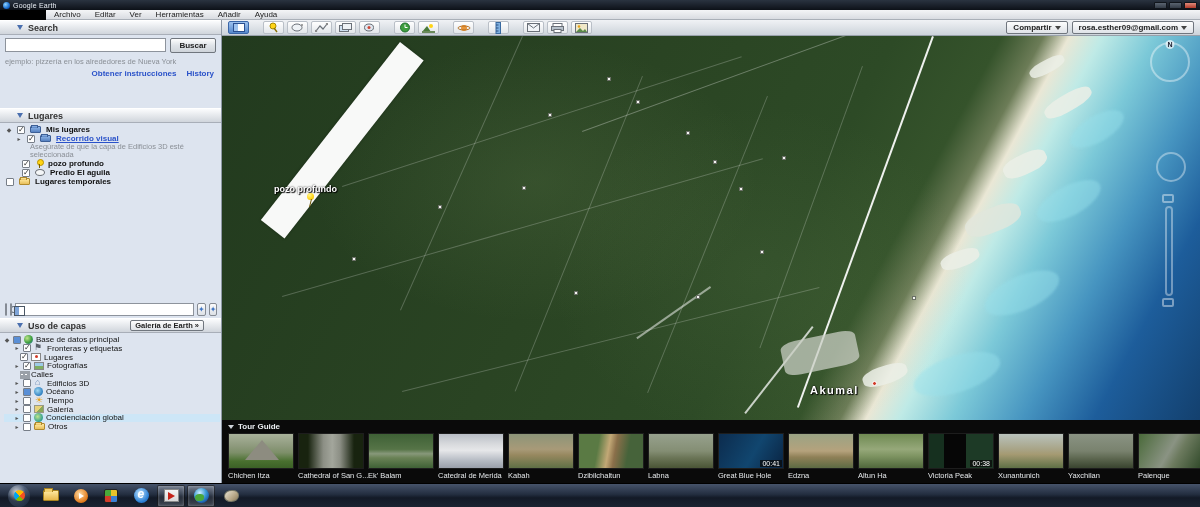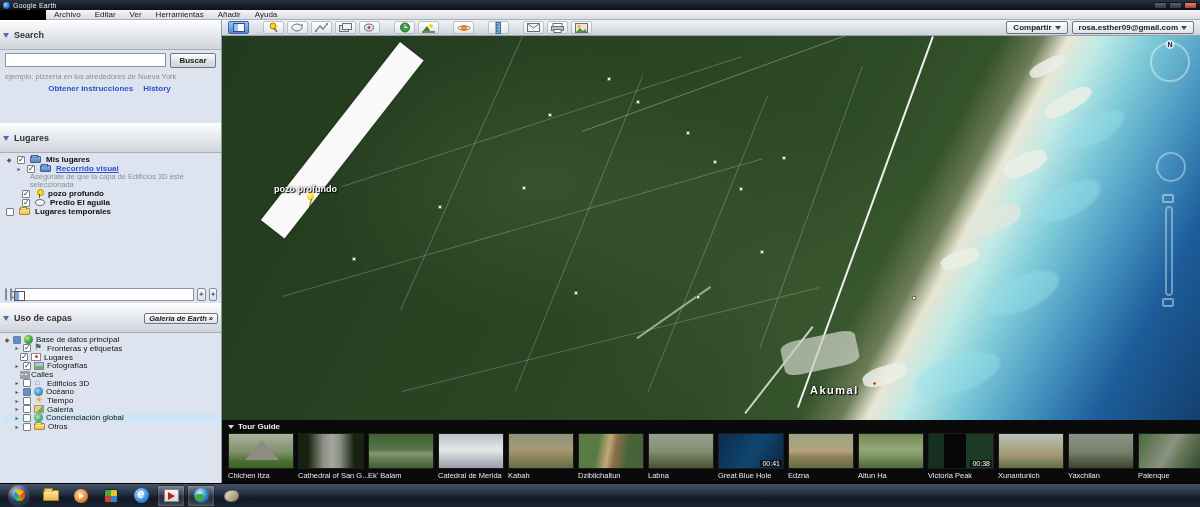--- a/index.html
+++ b/index.html
@@ -16,28 +16,28 @@
 
   
   .menubar { height:10px; background:linear-gradient(#f4f5f7,#d9dce1); border-bottom:1px solid #aab0b8; display:flex; align-items:center; gap:14px; padding:0 8px; font-size:8px; color:#1c1c1c;margin-left:46px; }
   .menubar span { cursor:default; }
 
   
   .body { flex:1; display:flex; min-height:0; }
 
   
   .sidebar { width:222px; background:#dde4ef; border-right:1px solid #8f99a6; display:flex; flex-direction:column; font-size:8px; color:#111; }
-  .panel-header { height:30px; background:linear-gradient(#fbfcfd,#d0d5dc); border-top:1px solid #fff; border-bottom:1px solid #a8aeb8; display:flex; align-items:center; padding:0 3px; font-weight:bold; font-size:9px; color:#333; }
+  .panel-header { height:15px; background:linear-gradient(#fbfcfd,#d0d5dc); border-top:1px solid #fff; border-bottom:1px solid #a8aeb8; display:flex; align-items:center; padding:0 17px; font-weight:bold; font-size:9px; color:#333; }
   .panel-header .tri { width:0; height:0; border-left:3.5px solid transparent; border-right:3.5px solid transparent; border-top:5px solid #4a6fae; margin-right:5px; }
   .search-area { padding:3px 5px 2px 5px; }
   .search-row { display:flex; gap:4px; }
   .search-input { flex:1; height:14px; border:1px solid #8d939c; background:#fff; font-size:8px; padding:0 2px; }
   .buscar-btn { width:46px; height:15px; background:linear-gradient(#fdfdfd,#dfe3e8 50%,#cfd4da); border:1px solid #70767e; border-radius:2px; font-size:8px; font-weight:bold; color:#222; }
   .hint { color:#8a8f96; font-size:7.5px; margin-top:4px; }
-  .links { display:flex; justify-content:center; gap:10px; margin-top:3px; padding-right:2px; }
+  .links { display:flex; justify-content:flex-end; gap:10px; margin-top:3px; padding-right:2px; }
   .links span { color:#2a52c9; font-weight:bold; font-size:8px; cursor:pointer; }
   .spacer1 { height:28px; }
   .tree { padding:2px 0 0 6px; }
   .trow { display:flex; align-items:center; height:9px; gap:5px; white-space:nowrap; }
   .trow.note-row { height:auto; }
   .exp { width:6px; color:#555; font-size:6px; line-height:6px; text-align:center; }
   .cb { width:8px; height:8px; background:#fff; border:1px solid #777e88; border-radius:1px; position:relative; flex:none; }
   .cb.on::after { content:"✓"; position:absolute; left:0px; top:-2px; font-size:8px; color:#2c2c2c; }
   .cb.partial { background:#5a8fd6; }
   .folder { width:11px; height:7px; background:linear-gradient(#8fb6e8,#5580c0); border:1px solid #3d5f96; border-radius:1px; position:relative; flex:none; }
@@ -52,21 +52,21 @@
   .flex-gap { flex:1; }
   .places-bottom { display:flex; align-items:center; gap:3px; padding:2px 5px; }
   .tool-sq { width:16px; height:13px; background:linear-gradient(#fbfbfc,#dde1e6); border:1px solid #858b94; border-radius:2px; position:relative; }
   .mag::before { content:""; position:absolute; left:4px; top:2px; width:5px; height:5px; border:1px solid #4a5664; border-radius:50%; }
   .mag::after { content:""; position:absolute; left:9px; top:8px; width:4px; height:1px; background:#4a5664; transform:rotate(40deg); }
   .panes::before { content:""; position:absolute; left:3px; top:2px; width:9px; height:8px; border:1px solid #4a5664; background:linear-gradient(90deg,#7ea4d8 0 4px,#fff 4px); }
   .mini-input { flex:1; height:13px; border:1px solid #8d939c; background:#fff; }
   .diamond-btn { width:17px; height:13px; background:linear-gradient(#fbfbfc,#dde1e6); border:1px solid #858b94; border-radius:2px; color:#3f75c4; font-size:8px; line-height:11px; text-align:center; }
   .capas-header { justify-content:space-between; }
   .capas-left { display:flex; align-items:center; }
-  .galeria-btn { height:11px; background:linear-gradient(#fdfdfd,#dfe3e8); border:1px solid #70767e; border-radius:2px; font-size:7.5px; font-weight:bold; color:#222; padding:0 4px; line-height:9px;font-style:italic; }
+  .galeria-btn { height:11px; background:linear-gradient(#fdfdfd,#dfe3e8); border:1px solid #70767e; border-radius:2px; font-size:7.5px; font-weight:bold; color:#222; padding:0 4px; line-height:9px; }
   .layers-tree { padding:2px 0 0 4px; }
   .lrow { display:flex; align-items:center; height:8.7px; gap:3px; white-space:nowrap; }
   .lrow.selected { background:#cde6f7; width:216px; }
   .lic { width:10px; height:8px; flex:none; position:relative; font-size:8px; line-height:8px; text-align:center; }
   .lic.globe { background:radial-gradient(circle at 35% 35%, #bfe58a, #3f9e3f 55%, #1f6fb0); border-radius:50%; width:9px; height:9px; }
   .lic.flagg::before { content:"⚑"; color:#5b626b; font-size:9px; position:absolute; top:-1px; left:0; }
   .lic.placesq { background:#fff; border:1px solid #888; }
   .lic.placesq::after { content:""; position:absolute; left:3px; top:1px; width:3px; height:3px; background:#d23c2a; border-radius:50%; }
   .lic.photo { background:linear-gradient(180deg,#9ecbe8 50%,#7fae62 50%); border:1px solid #888; }
   .lic.road { background:#9aa0a8; }

